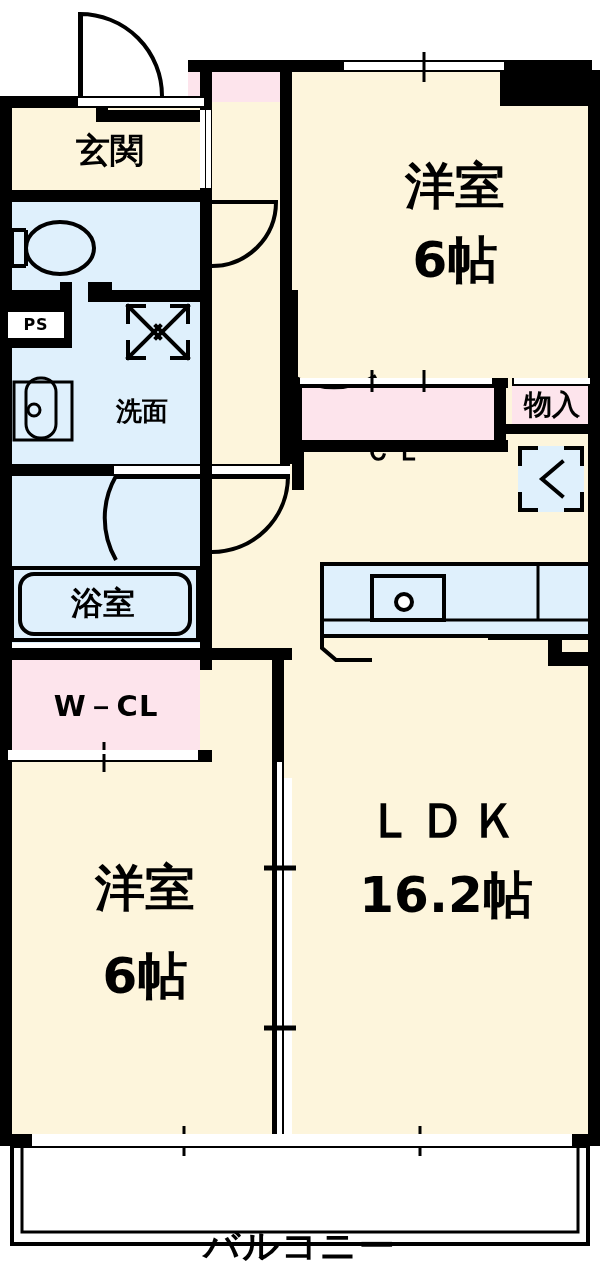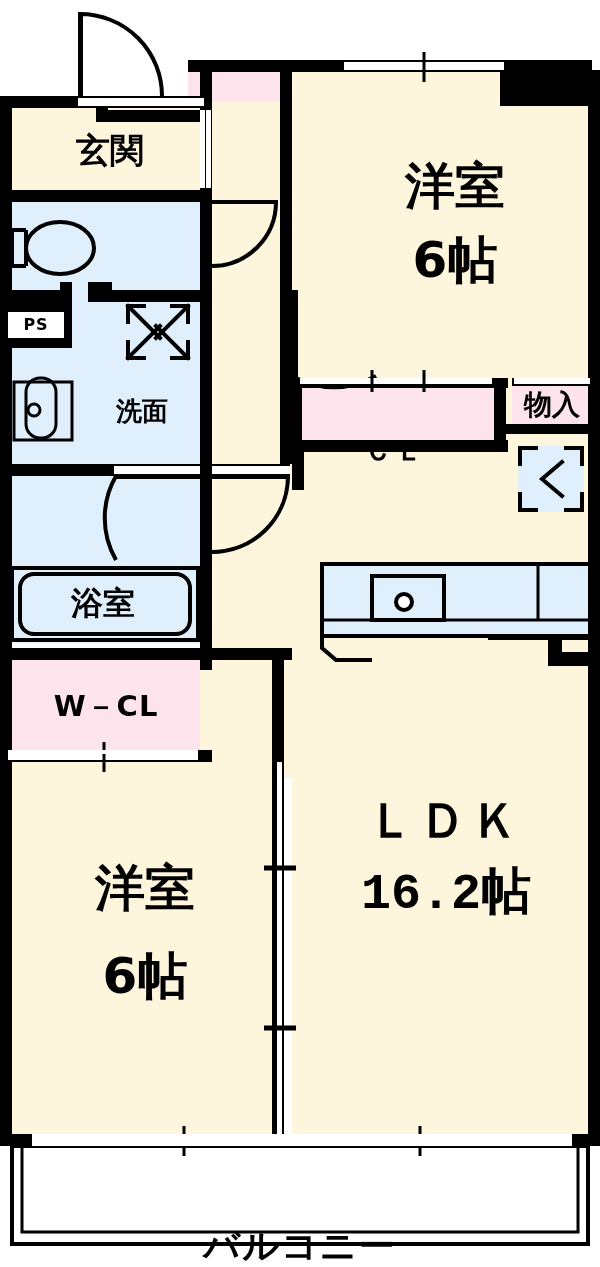--- a/index.html
+++ b/index.html
@@ -263,21 +263,21 @@
   <div class="lbl" style="left:50px;top:860px;width:190px;height:56px;font-size:50px;">
     <span>洋室</span>
   </div>
   <div class="lbl" style="left:50px;top:948px;width:190px;height:56px;font-size:50px;">
     <span>6帖</span>
   </div>
 
   <div class="lbl" style="left:330px;top:792px;width:230px;height:56px;font-size:48px;letter-spacing:4px;">
     <span>ＬＤＫ</span>
   </div>
-  <div class="lbl" style="left:322px;top:866px;width:248px;height:58px;font-size:50px;font-family:Liberation Mono, monospace;">
+  <div class="lbl" style="left:322px;top:866px;width:248px;height:58px;font-size:50px;">
     <span>16.2帖</span>
   </div>
 
   <div class="lbl" style="left:150px;top:1222px;width:300px;height:48px;font-size:36px;letter-spacing:2px;">
     <span>バルコニー</span>
   </div>
 
 </div>
 
 </body></html>

